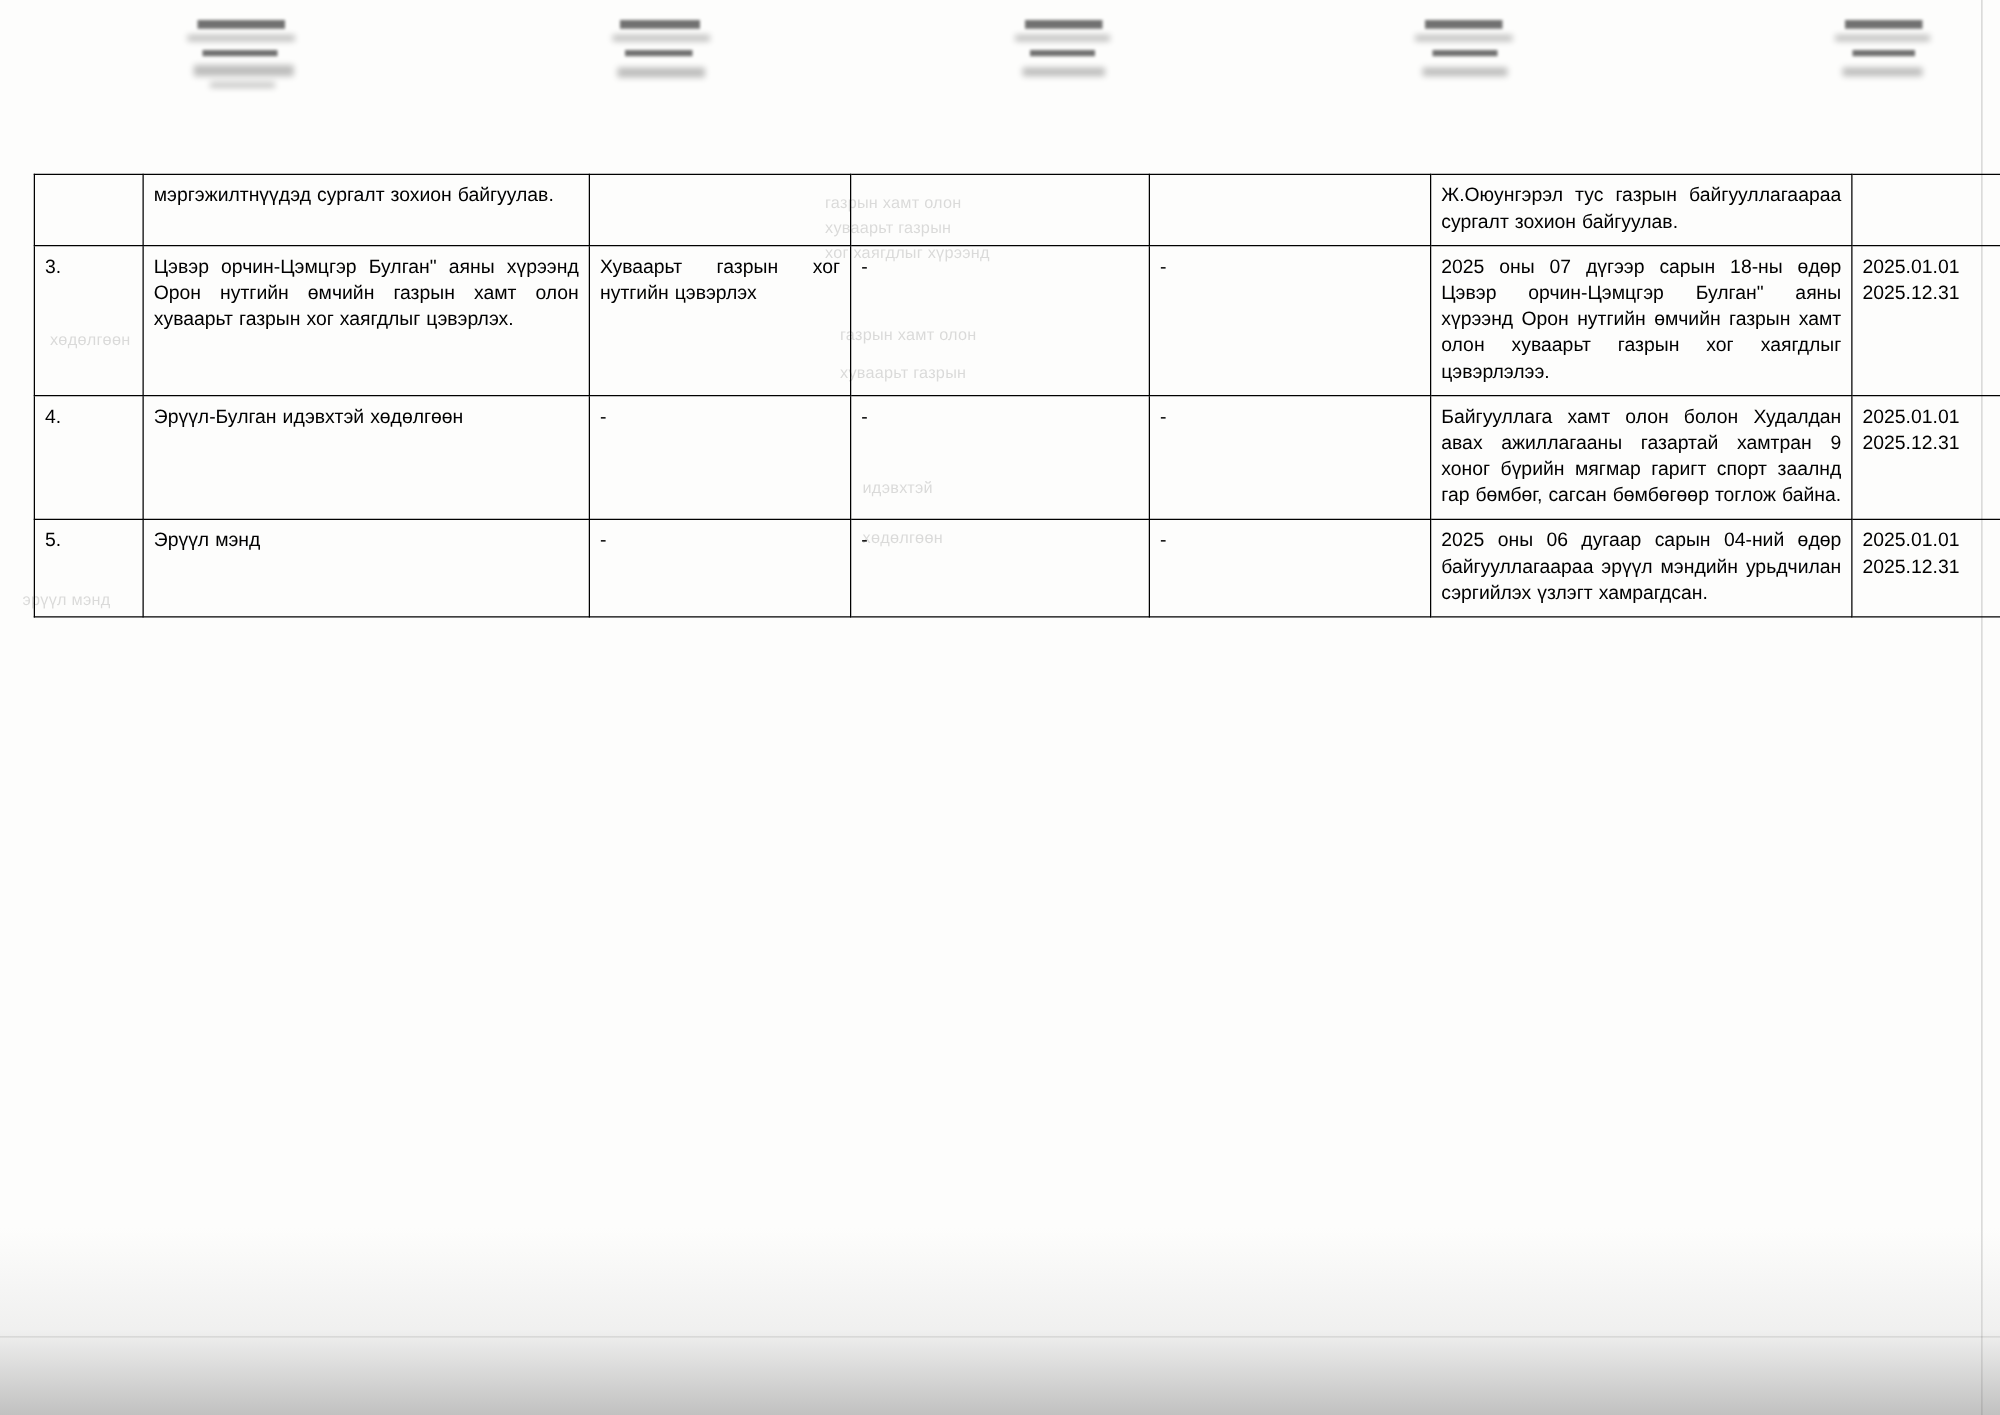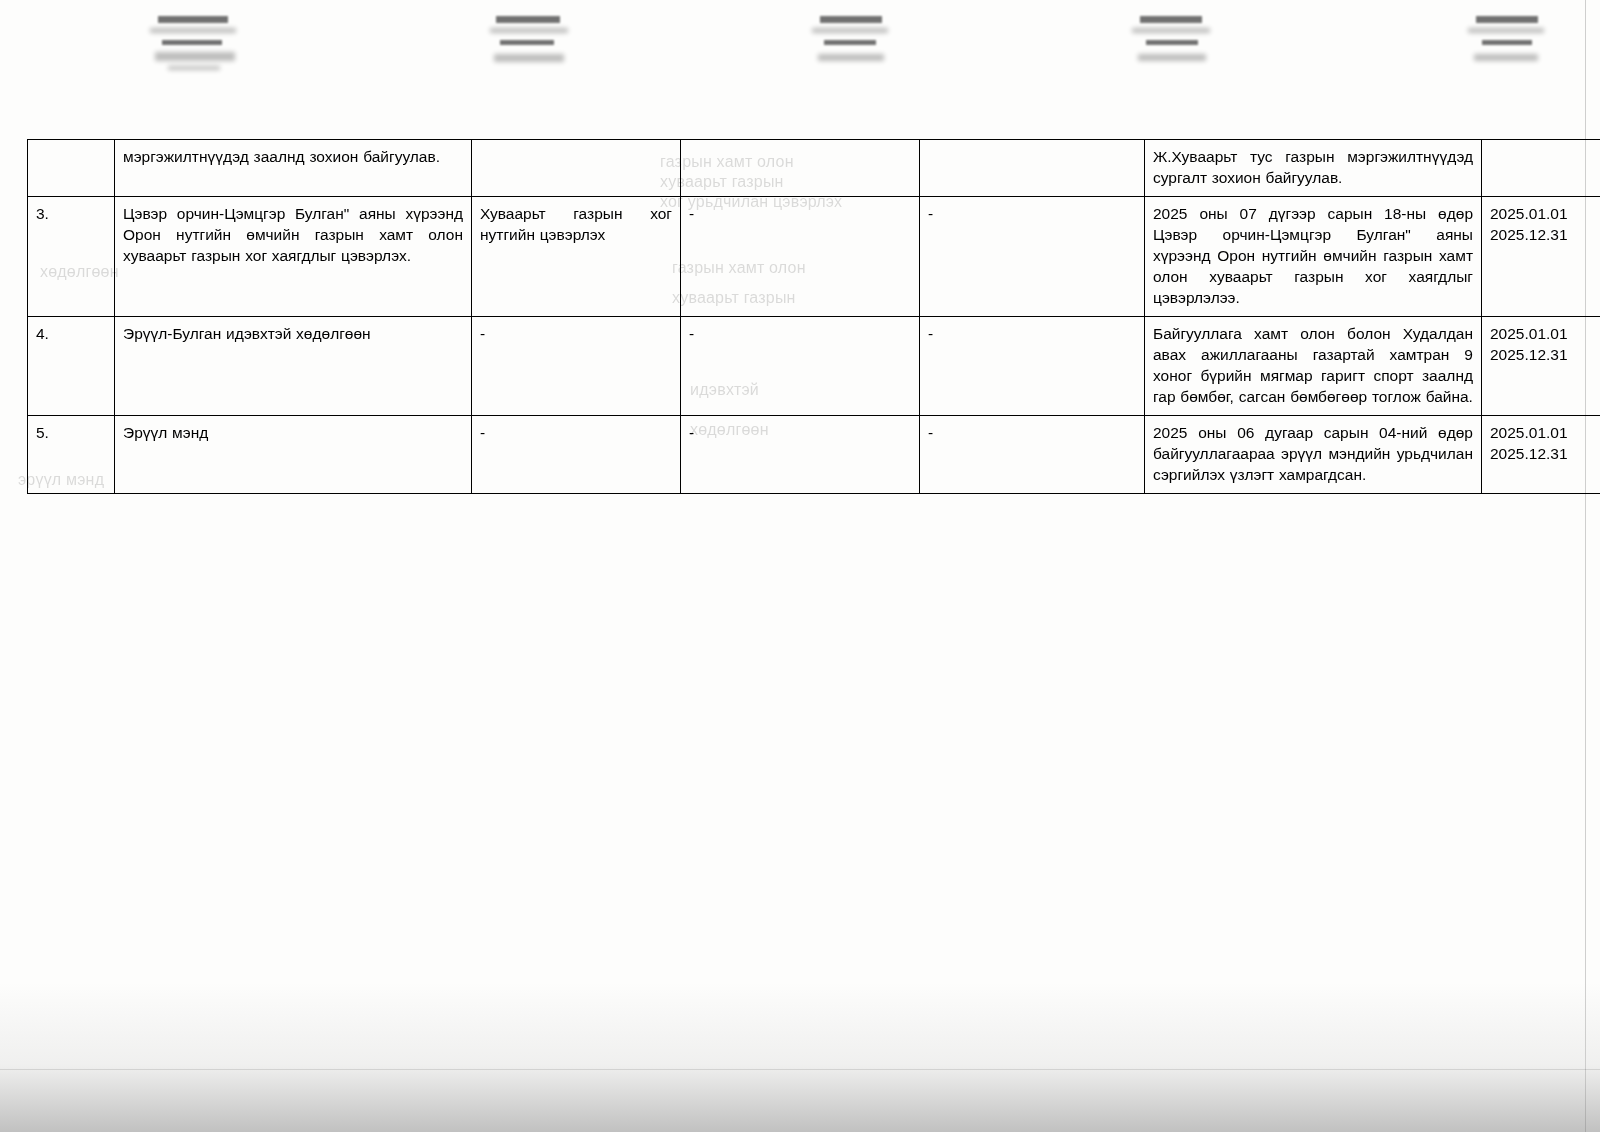--- a/index.html
+++ b/index.html
@@ -63,21 +63,21 @@
     bottom: 62px;
     width: 1600px;
     height: 1px;
     background: rgba(0,0,0,0.14);
   }
 
   
   .ghost {
     position: absolute;
     color: rgba(40,40,40,0.16);
-    font-size: 16px;
+    font-size: 13px;
     line-height: 20px;
     font-family: "Liberation Sans", sans-serif;
     pointer-events: none;
     letter-spacing: 0.2px;
   }
 
   
   .doc-table {
     position: absolute;
     top: 139px;
@@ -149,37 +149,37 @@
   <div class="smudge soft" style="left:1138px; top:54px; width:68px; height:7px;"></div>
 
   <div class="smudge" style="left:1476px; top:16px; width:62px; height:7px;"></div>
   <div class="smudge soft" style="left:1468px; top:28px; width:76px; height:5px;"></div>
   <div class="smudge" style="left:1482px; top:40px; width:50px; height:5px;"></div>
   <div class="smudge soft" style="left:1474px; top:54px; width:64px; height:7px;"></div>
 </div>
 
 <div class="ghost" style="left:660px; top:152px; width:200px;">газрын хамт олон</div>
 <div class="ghost" style="left:660px; top:172px; width:200px;">хуваарьт газрын</div>
-<div class="ghost" style="left:660px; top:192px; width:220px;">хог урьдчилан цэвэрлэх</div>
+<div class="ghost" style="left:660px; top:192px; width:220px;">хог хаягдлыг хүрээнд</div>
 <div class="ghost" style="left:672px; top:258px; width:200px;">газрын хамт олон</div>
 <div class="ghost" style="left:672px; top:288px; width:200px;">хуваарьт газрын</div>
 <div class="ghost" style="left:690px; top:380px; width:180px;">идэвхтэй</div>
 <div class="ghost" style="left:690px; top:420px; width:180px;">хөдөлгөөн</div>
 <div class="ghost" style="left:18px; top:470px; width:120px;">эрүүл мэнд</div>
 <div class="ghost" style="left:40px; top:262px; width:120px;">хөдөлгөөн</div>
 
 <table class="doc-table">
   <tbody>
     <tr>
       <td class="c-idx"></td>
-      <td class="c-task">мэргэжилтнүүдэд заалнд зохион байгуулав.</td>
+      <td class="c-task">мэргэжилтнүүдэд сургалт зохион байгуулав.</td>
       <td class="c-meas"></td>
       <td class="c-res1"></td>
       <td class="c-res2"></td>
-      <td class="c-desc">Ж.Хуваарьт тус газрын мэргэжилтнүүдэд сургалт зохион байгуулав.</td>
+      <td class="c-desc">Ж.Оюунгэрэл тус газрын байгууллагаараа сургалт зохион байгуулав.</td>
       <td class="c-date"></td>
 
     </tr>
 
     <tr>
       <td class="c-idx">3.</td>
       <td class="c-task">Цэвэр орчин-Цэмцгэр Булган" аяны хүрээнд Орон нутгийн өмчийн газрын хамт олон хуваарьт газрын хог хаягдлыг цэвэрлэх.</td>
       <td class="c-meas">Хуваарьт газрын хог нутгийн цэвэрлэх</td>
       <td class="c-res1 dash-cell">-</td>
       <td class="c-res2 dash-cell">-</td>

